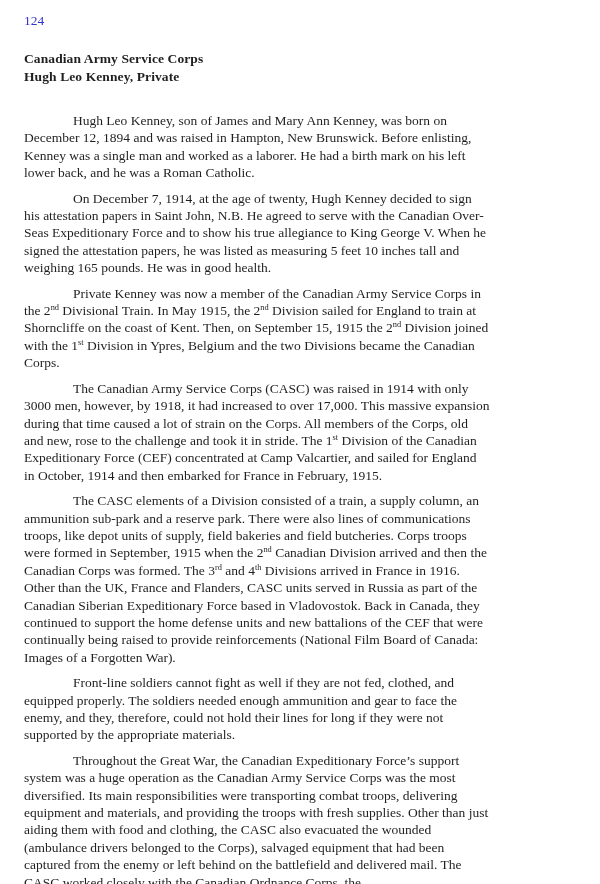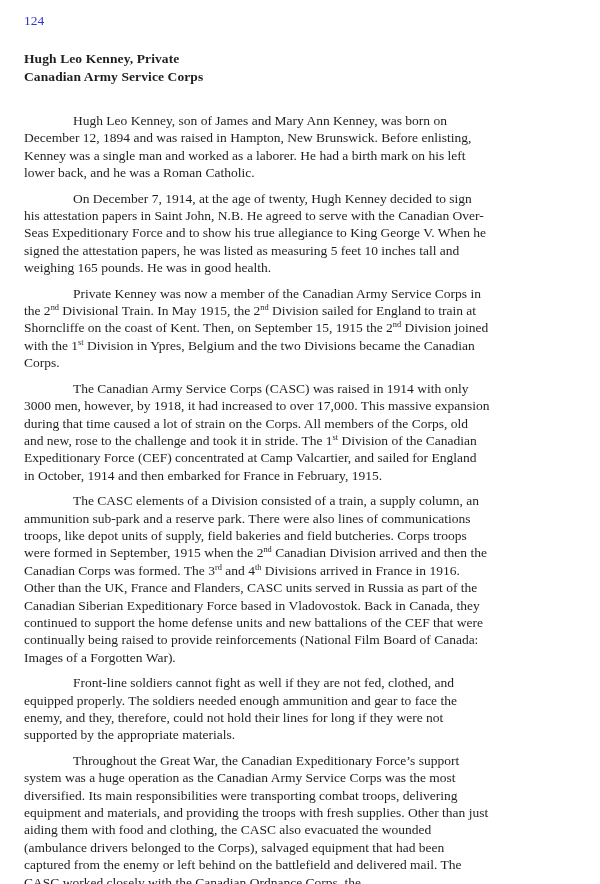--- a/index.html
+++ b/index.html
@@ -53,22 +53,22 @@
     vertical-align: super;
   }
 </style>
 </head>
 <body style="color: rgb(31, 31, 31); background: rgb(255, 255, 255);">
 
 <div class="page">
   <div class="page-number" style="color: rgb(53, 53, 207);">124</div>
 
   <div class="heading">
+      <div class="heading-line">Canadian Army Service Corps</div>
       <div class="heading-line">Hugh Leo Kenney, Private</div>
-      <div class="heading-line">Canadian Army Service Corps</div>
     </div>
 
   <div class="body-text">
       <p class="para">Hugh Leo Kenney, son of James and Mary Ann Kenney, was born on December 12, 1894 and was raised in Hampton, New Brunswick. Before enlisting, Kenney was a single man and worked as a laborer. He had a birth mark on his left lower back, and he was a Roman Catholic.</p>
       <p class="para">On December 7, 1914, at the age of twenty, Hugh Kenney decided to sign his attestation papers in Saint John, N.B. He agreed to serve with the Canadian Over-Seas Expeditionary Force and to show his true allegiance to King George V. When he signed the attestation papers, he was listed as measuring 5 feet 10 inches tall and weighing 165 pounds. He was in good health.</p>
       <p class="para">Private Kenney was now a member of the Canadian Army Service Corps in the 2<sup>nd</sup> Divisional Train. In May 1915, the 2<sup>nd</sup> Division sailed for England to train at Shorncliffe on the coast of Kent. Then, on September 15, 1915 the 2<sup>nd</sup> Division joined with the 1<sup>st</sup> Division in Ypres, Belgium and the two Divisions became the Canadian Corps.</p>
       <p class="para">The Canadian Army Service Corps (CASC) was raised in 1914 with only 3000 men, however, by 1918, it had increased to over 17,000. This massive expansion during that time caused a lot of strain on the Corps. All members of the Corps, old and new, rose to the challenge and took it in stride. The 1<sup>st</sup> Division of the Canadian Expeditionary Force (CEF) concentrated at Camp Valcartier, and sailed for England in October, 1914 and then embarked for France in February, 1915.</p>
       <p class="para">The CASC elements of a Division consisted of a train, a supply column, an ammunition sub-park and a reserve park. There were also lines of communications troops, like depot units of supply, field bakeries and field butcheries. Corps troops were formed in September, 1915 when the 2<sup>nd</sup> Canadian Division arrived and then the Canadian Corps was formed. The 3<sup>rd</sup> and 4<sup>th</sup> Divisions arrived in France in 1916. Other than the UK, France and Flanders, CASC units served in Russia as part of the Canadian Siberian Expeditionary Force based in Vladovostok. Back in Canada, they continued to support the home defense units and new battalions of the CEF that were continually being raised to provide reinforcements (National Film Board of Canada: Images of a Forgotten War).</p>
       <p class="para">Front-line soldiers cannot fight as well if they are not fed, clothed, and equipped properly. The soldiers needed enough ammunition and gear to face the enemy, and they, therefore, could not hold their lines for long if they were not supported by the appropriate materials.</p>
       <p class="para">Throughout the Great War, the Canadian Expeditionary Force’s support system was a huge operation as the Canadian Army Service Corps was the most diversified. Its main responsibilities were transporting combat troops, delivering equipment and materials, and providing the troops with fresh supplies. Other than just aiding them with food and clothing, the CASC also evacuated the wounded (ambulance drivers belonged to the Corps), salvaged equipment that had been captured from the enemy or left behind on the battlefield and delivered mail. The CASC worked closely with the Canadian Ordnance Corps, the</p>

